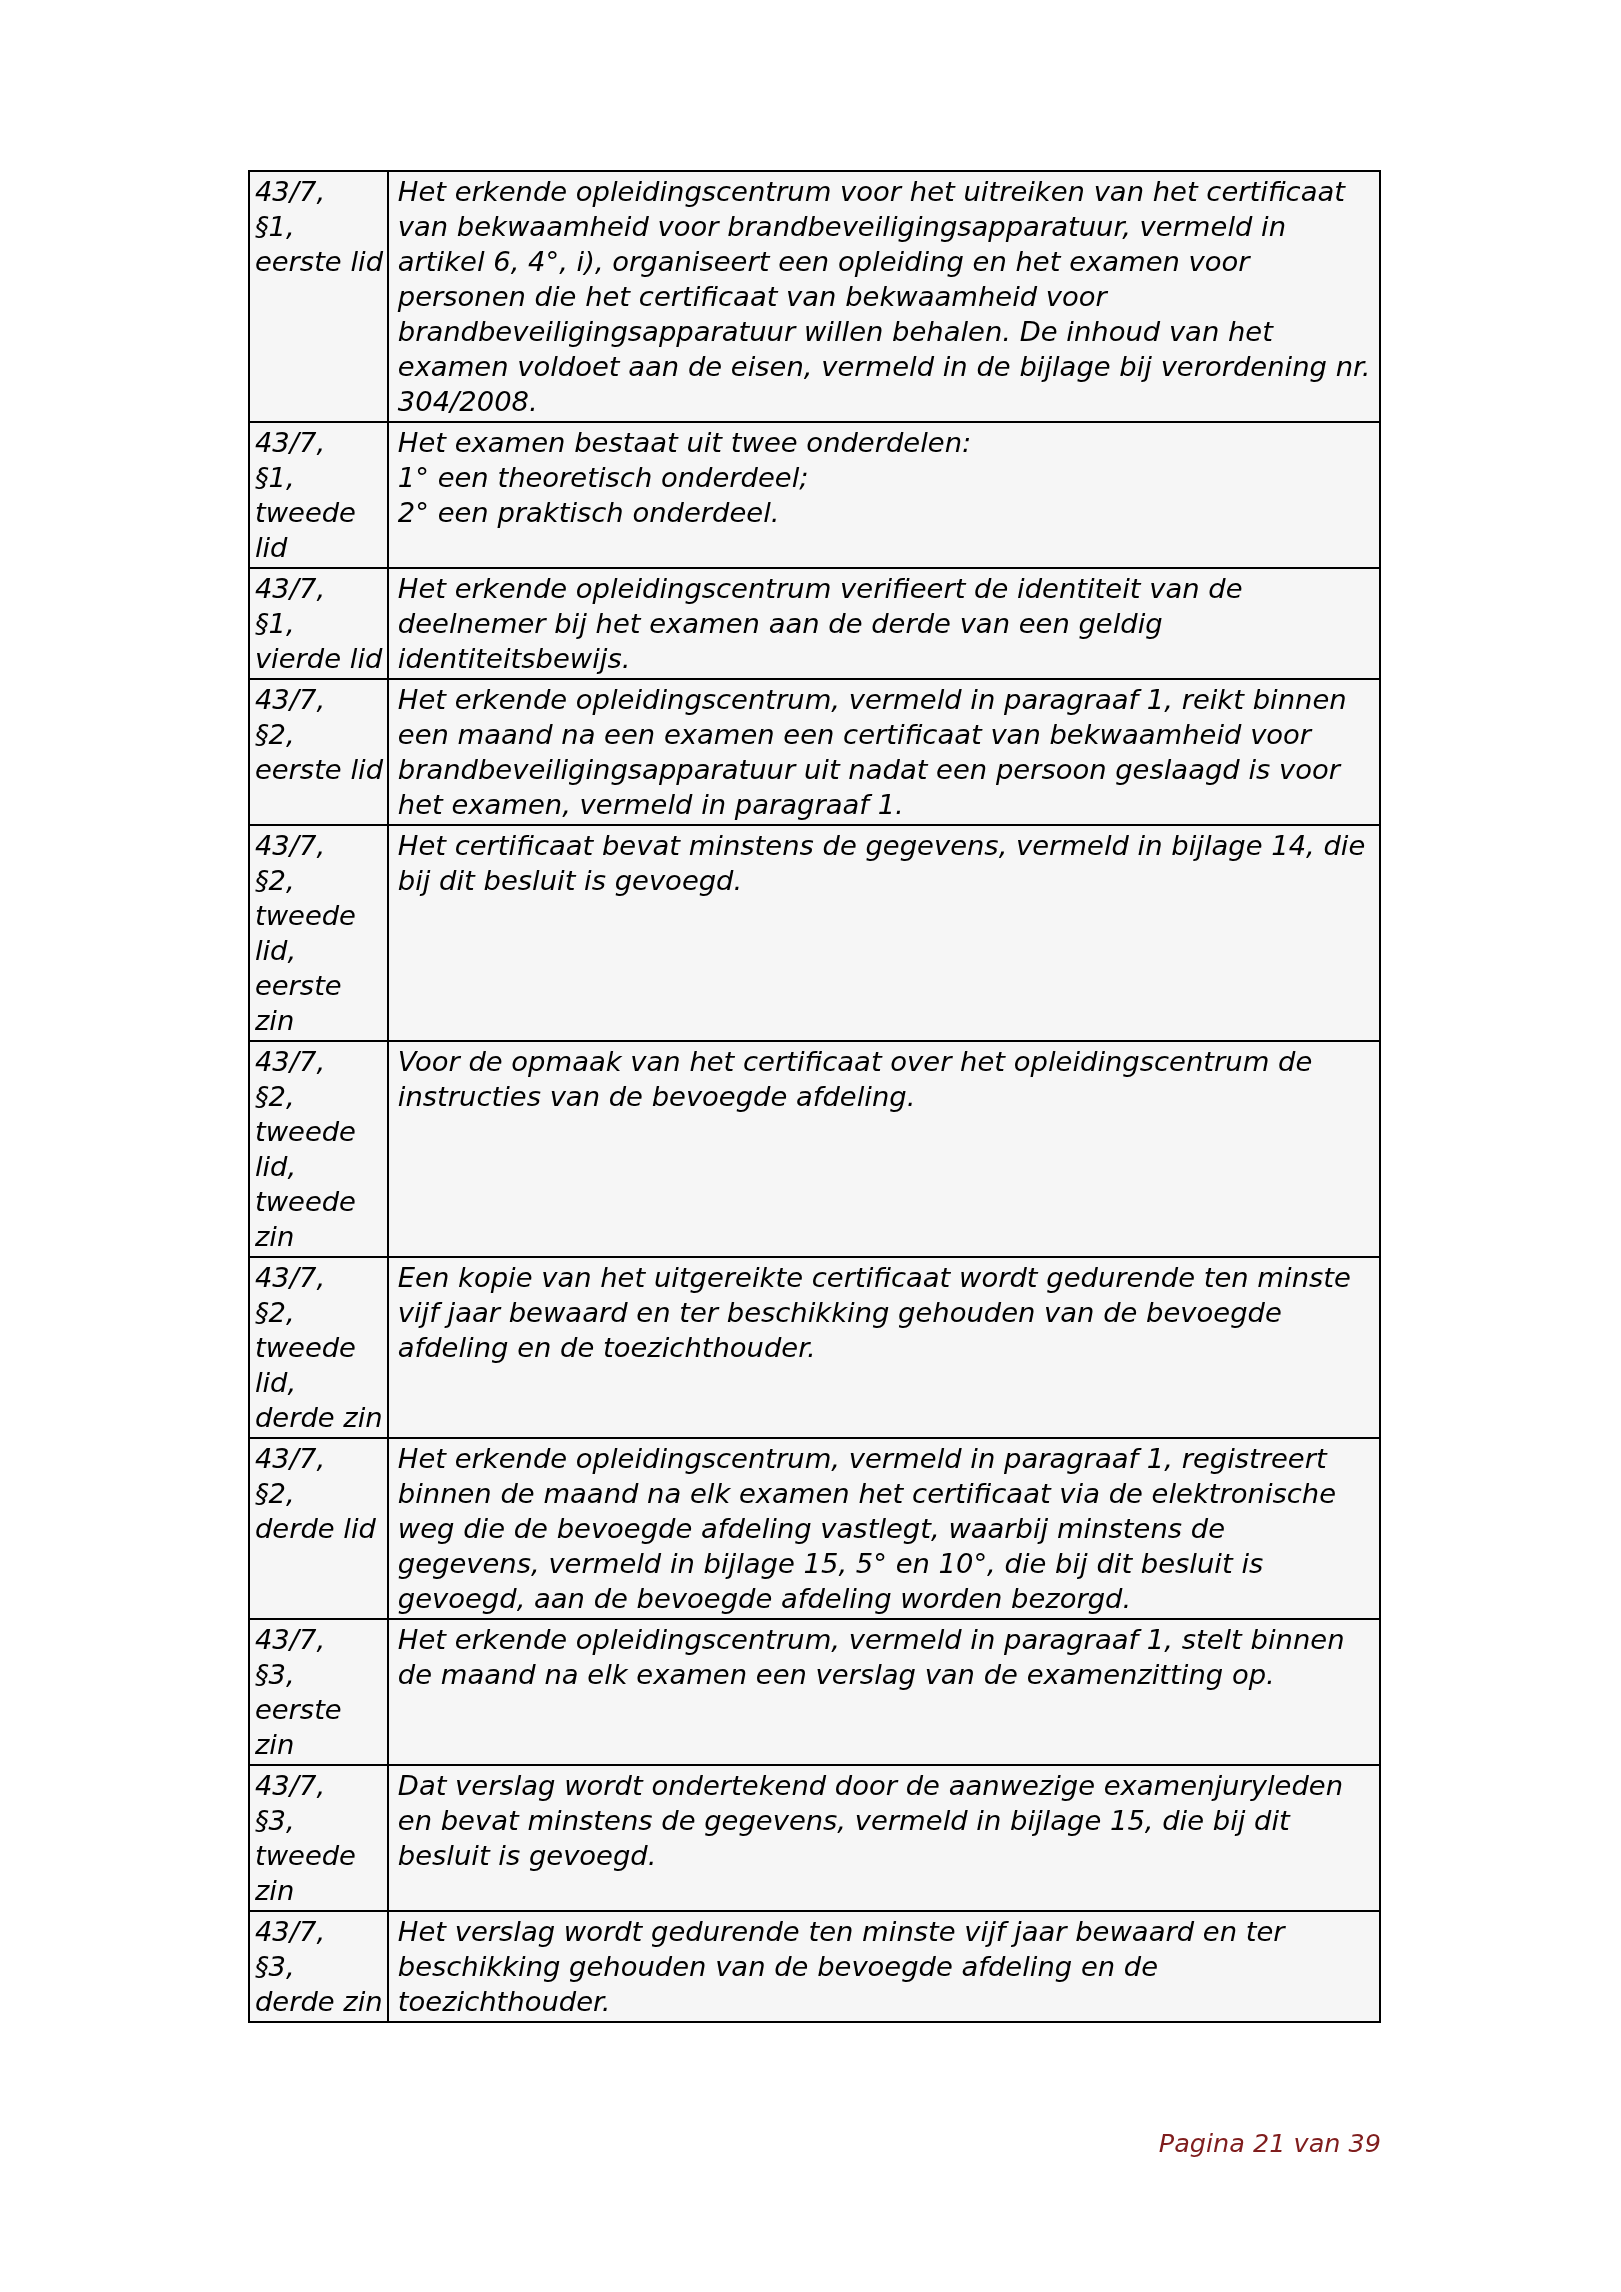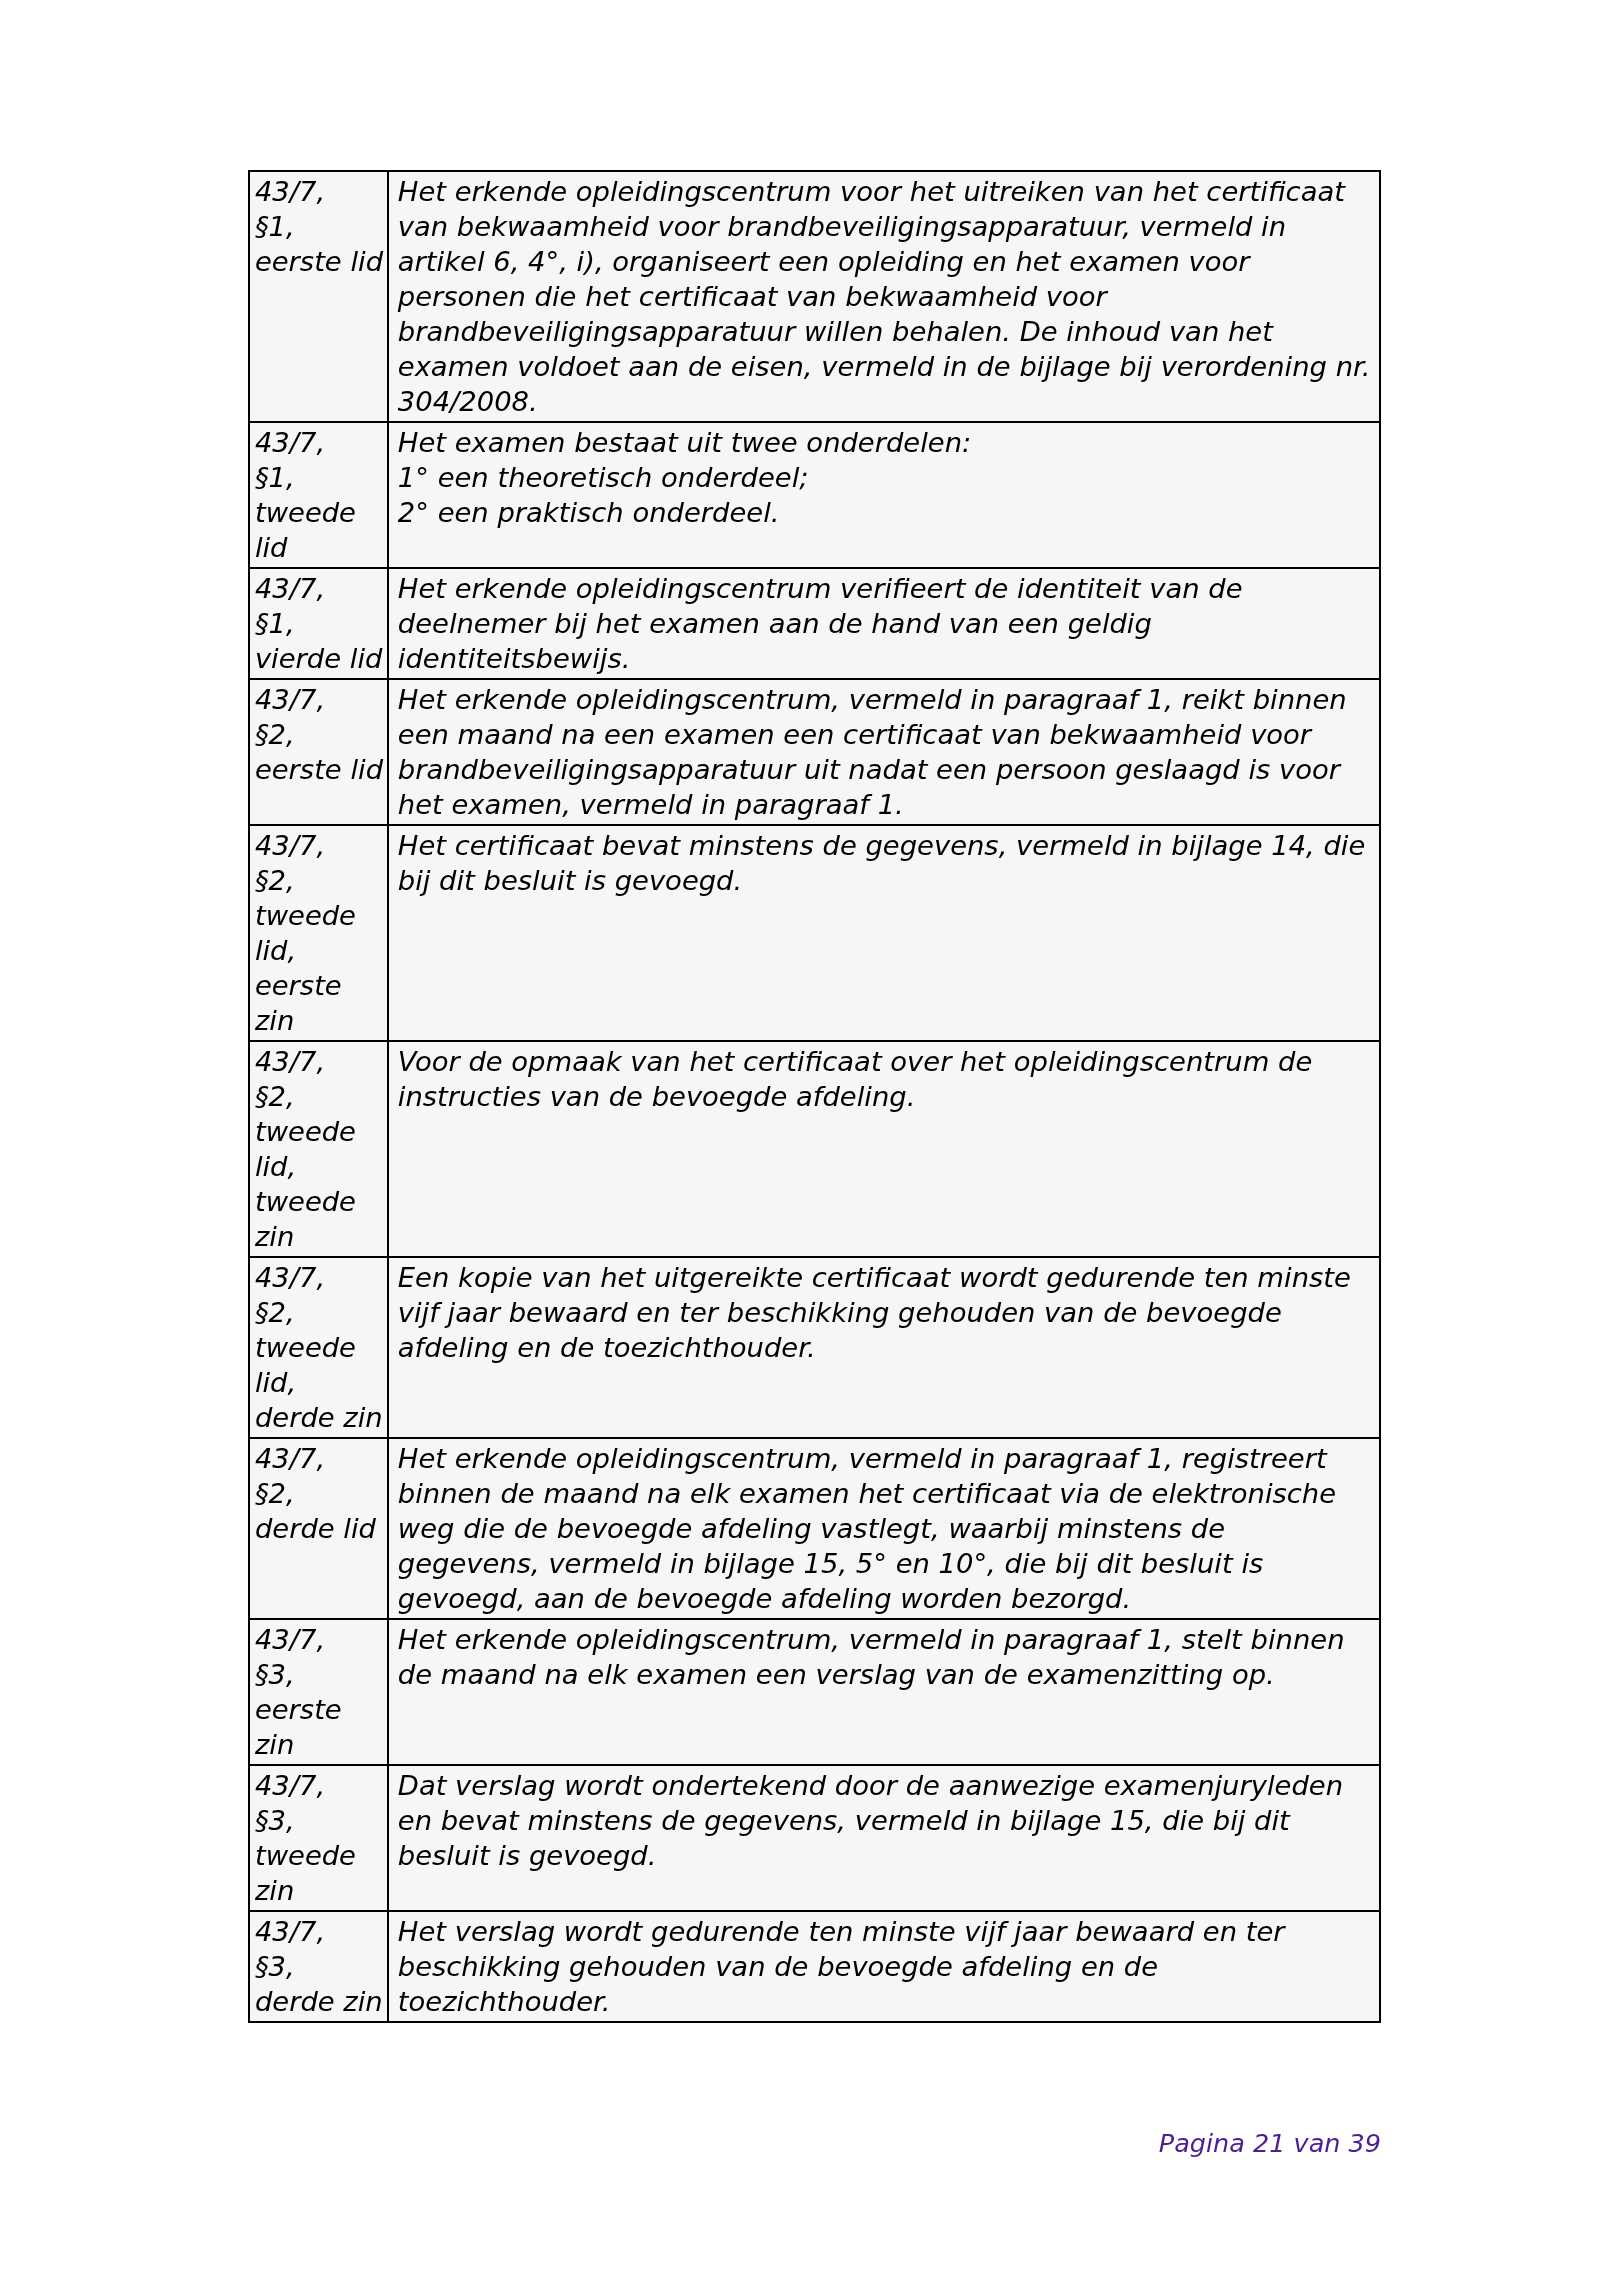--- a/index.html
+++ b/index.html
@@ -48,21 +48,21 @@
     padding: 2px 7.8px 2px 8.8px;
   }
   .footer {
     position: absolute;
     left: 248px;
     top: 2127px;
     width: 1133px;
     text-align: right;
     font-size: 25.5px;
     line-height: 33px;
-    color: #4c1d95;
+    color: #7f1d1d;
   }
 </style>
 </head>
 <body>
 
 <div class="page">
 
   <table class="doc-table">
     <colgroup>
       <col style="width:139px">
@@ -81,21 +81,21 @@
 tweede
 lid</td>
         <td class="text-cell">Het examen bestaat uit twee onderdelen:
 1° een theoretisch onderdeel;
 2° een praktisch onderdeel.</td>
       </tr>
       <tr style="height:110px">
         <td class="ref-cell">43/7,
 §1,
 vierde lid</td>
-        <td class="text-cell">Het erkende opleidingscentrum verifieert de identiteit van de deelnemer bij het examen aan de hand van een geldig identiteitsbewijs.</td>
+        <td class="text-cell">Het erkende opleidingscentrum verifieert de identiteit van de deelnemer bij het examen aan de derde van een geldig identiteitsbewijs.</td>
       </tr>
       <tr style="height:145px">
         <td class="ref-cell">43/7,
 §2,
 eerste lid</td>
         <td class="text-cell">Het erkende opleidingscentrum, vermeld in paragraaf 1, reikt binnen een maand na een examen een certificaat van bekwaamheid voor brandbeveiligingsapparatuur uit nadat een persoon geslaagd is voor het examen, vermeld in paragraaf 1.</td>
       </tr>
       <tr style="height:211px">
         <td class="ref-cell">43/7,
 §2,

